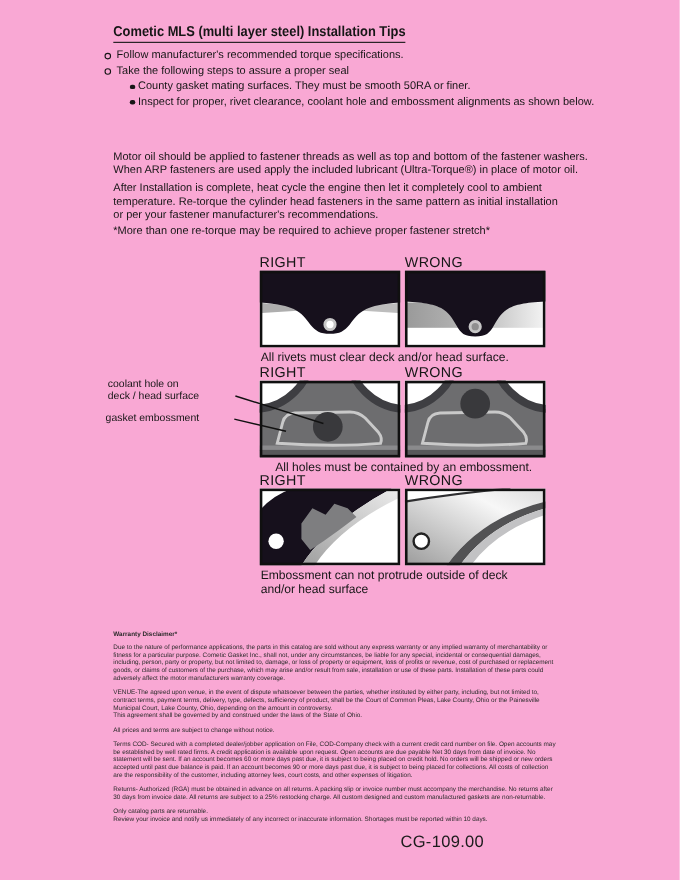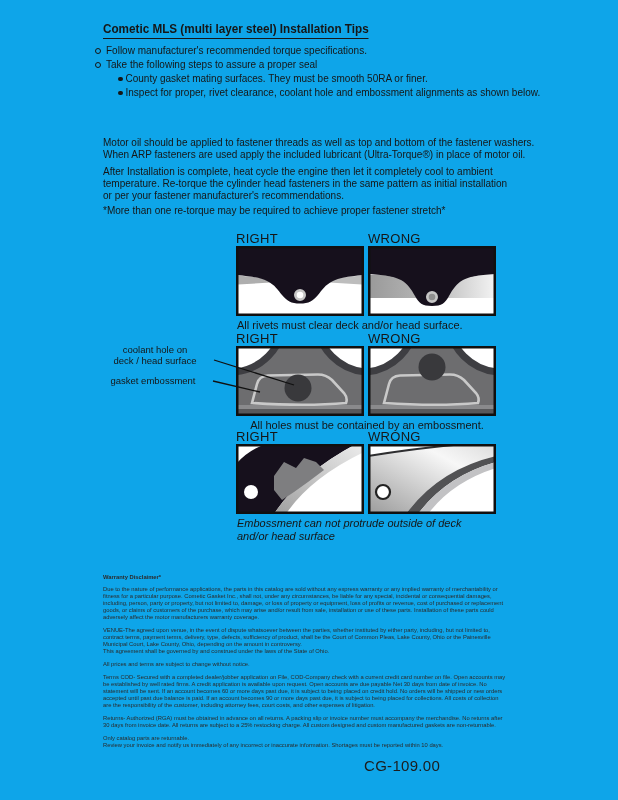--- a/index.html
+++ b/index.html
@@ -1,16 +1,16 @@
 <!DOCTYPE html>
 <html><head>
 <meta charset="utf-8">
 <style>
   html,body{margin:0;padding:0;background:#fff;}
-  .page{position:relative;width:618px;height:800px;background:#0ea5e9;overflow:hidden;
+  .page{position:relative;width:618px;height:800px;background:#f9a8d4;overflow:hidden;
         font-family:"Liberation Sans","DejaVu Sans",sans-serif;color:#161616;}
 
   .title{position:absolute;left:103px;top:21px;font-size:13px;font-weight:700;
          transform:scaleX(.9);transform-origin:left top;white-space:nowrap;
          border-bottom:1.6px solid #161616;padding-bottom:2px;}
 
   .bullets{position:absolute;left:95px;top:44px;width:480px;font-size:10px;line-height:14px;}
   .brow{display:flex;align-items:flex-start;}
   .mk1{flex:none;width:4px;height:4px;border:1px solid #161616;border-radius:50%;margin:4px 5px 0 0;}
   .brow.lvl2{padding-left:23px;}
@@ -23,23 +23,23 @@
   .dh{position:absolute;width:128px;font-size:13px;font-weight:400;letter-spacing:.3px;}
   .col1{left:236px;} .col2{left:368px;}
   .r1h{top:231px;} .r2h{top:331px;} .r3h{top:429px;}
   .fig{position:absolute;width:128px;height:70px;}
   .f1{top:246px;} .f2{top:346px;} .f3{top:444px;}
   .fig svg{display:block;}
 
   .cap{position:absolute;font-size:11px;line-height:12.5px;white-space:pre-line;}
   .cap1{left:237px;top:319px;}
   .cap2{left:236px;top:419px;width:262px;text-align:center;}
-  .cap3{left:237px;top:517px;font-style:italic;}
-
-  .lbl{position:absolute;width:114px;text-align:center;font-size:9.5px;line-height:11px;white-space:pre-line;}
+  .cap3{left:237px;top:517px;}
+
+  .lbl{position:absolute;width:114px;text-align:left;font-size:9.5px;line-height:11px;white-space:pre-line;}
   .lblA{left:98px;top:344px;}
   .lblB{left:96px;top:375px;}
   .leader{position:absolute;left:0;top:0;pointer-events:none;z-index:5;}
 
   .warranty{position:absolute;left:103px;top:574px;width:440px;font-size:5.8px;line-height:7px;color:#2b2b2b;}
   .wh{font-weight:700;margin:0 0 5px 0;}
   .wp{margin:0 0 6px 0;white-space:pre-line;}
   .wp.tight{margin-top:-6px;}
 
   .pagecode{position:absolute;left:364px;top:757px;font-size:15px;letter-spacing:.3px;color:#1c1c1c;}

